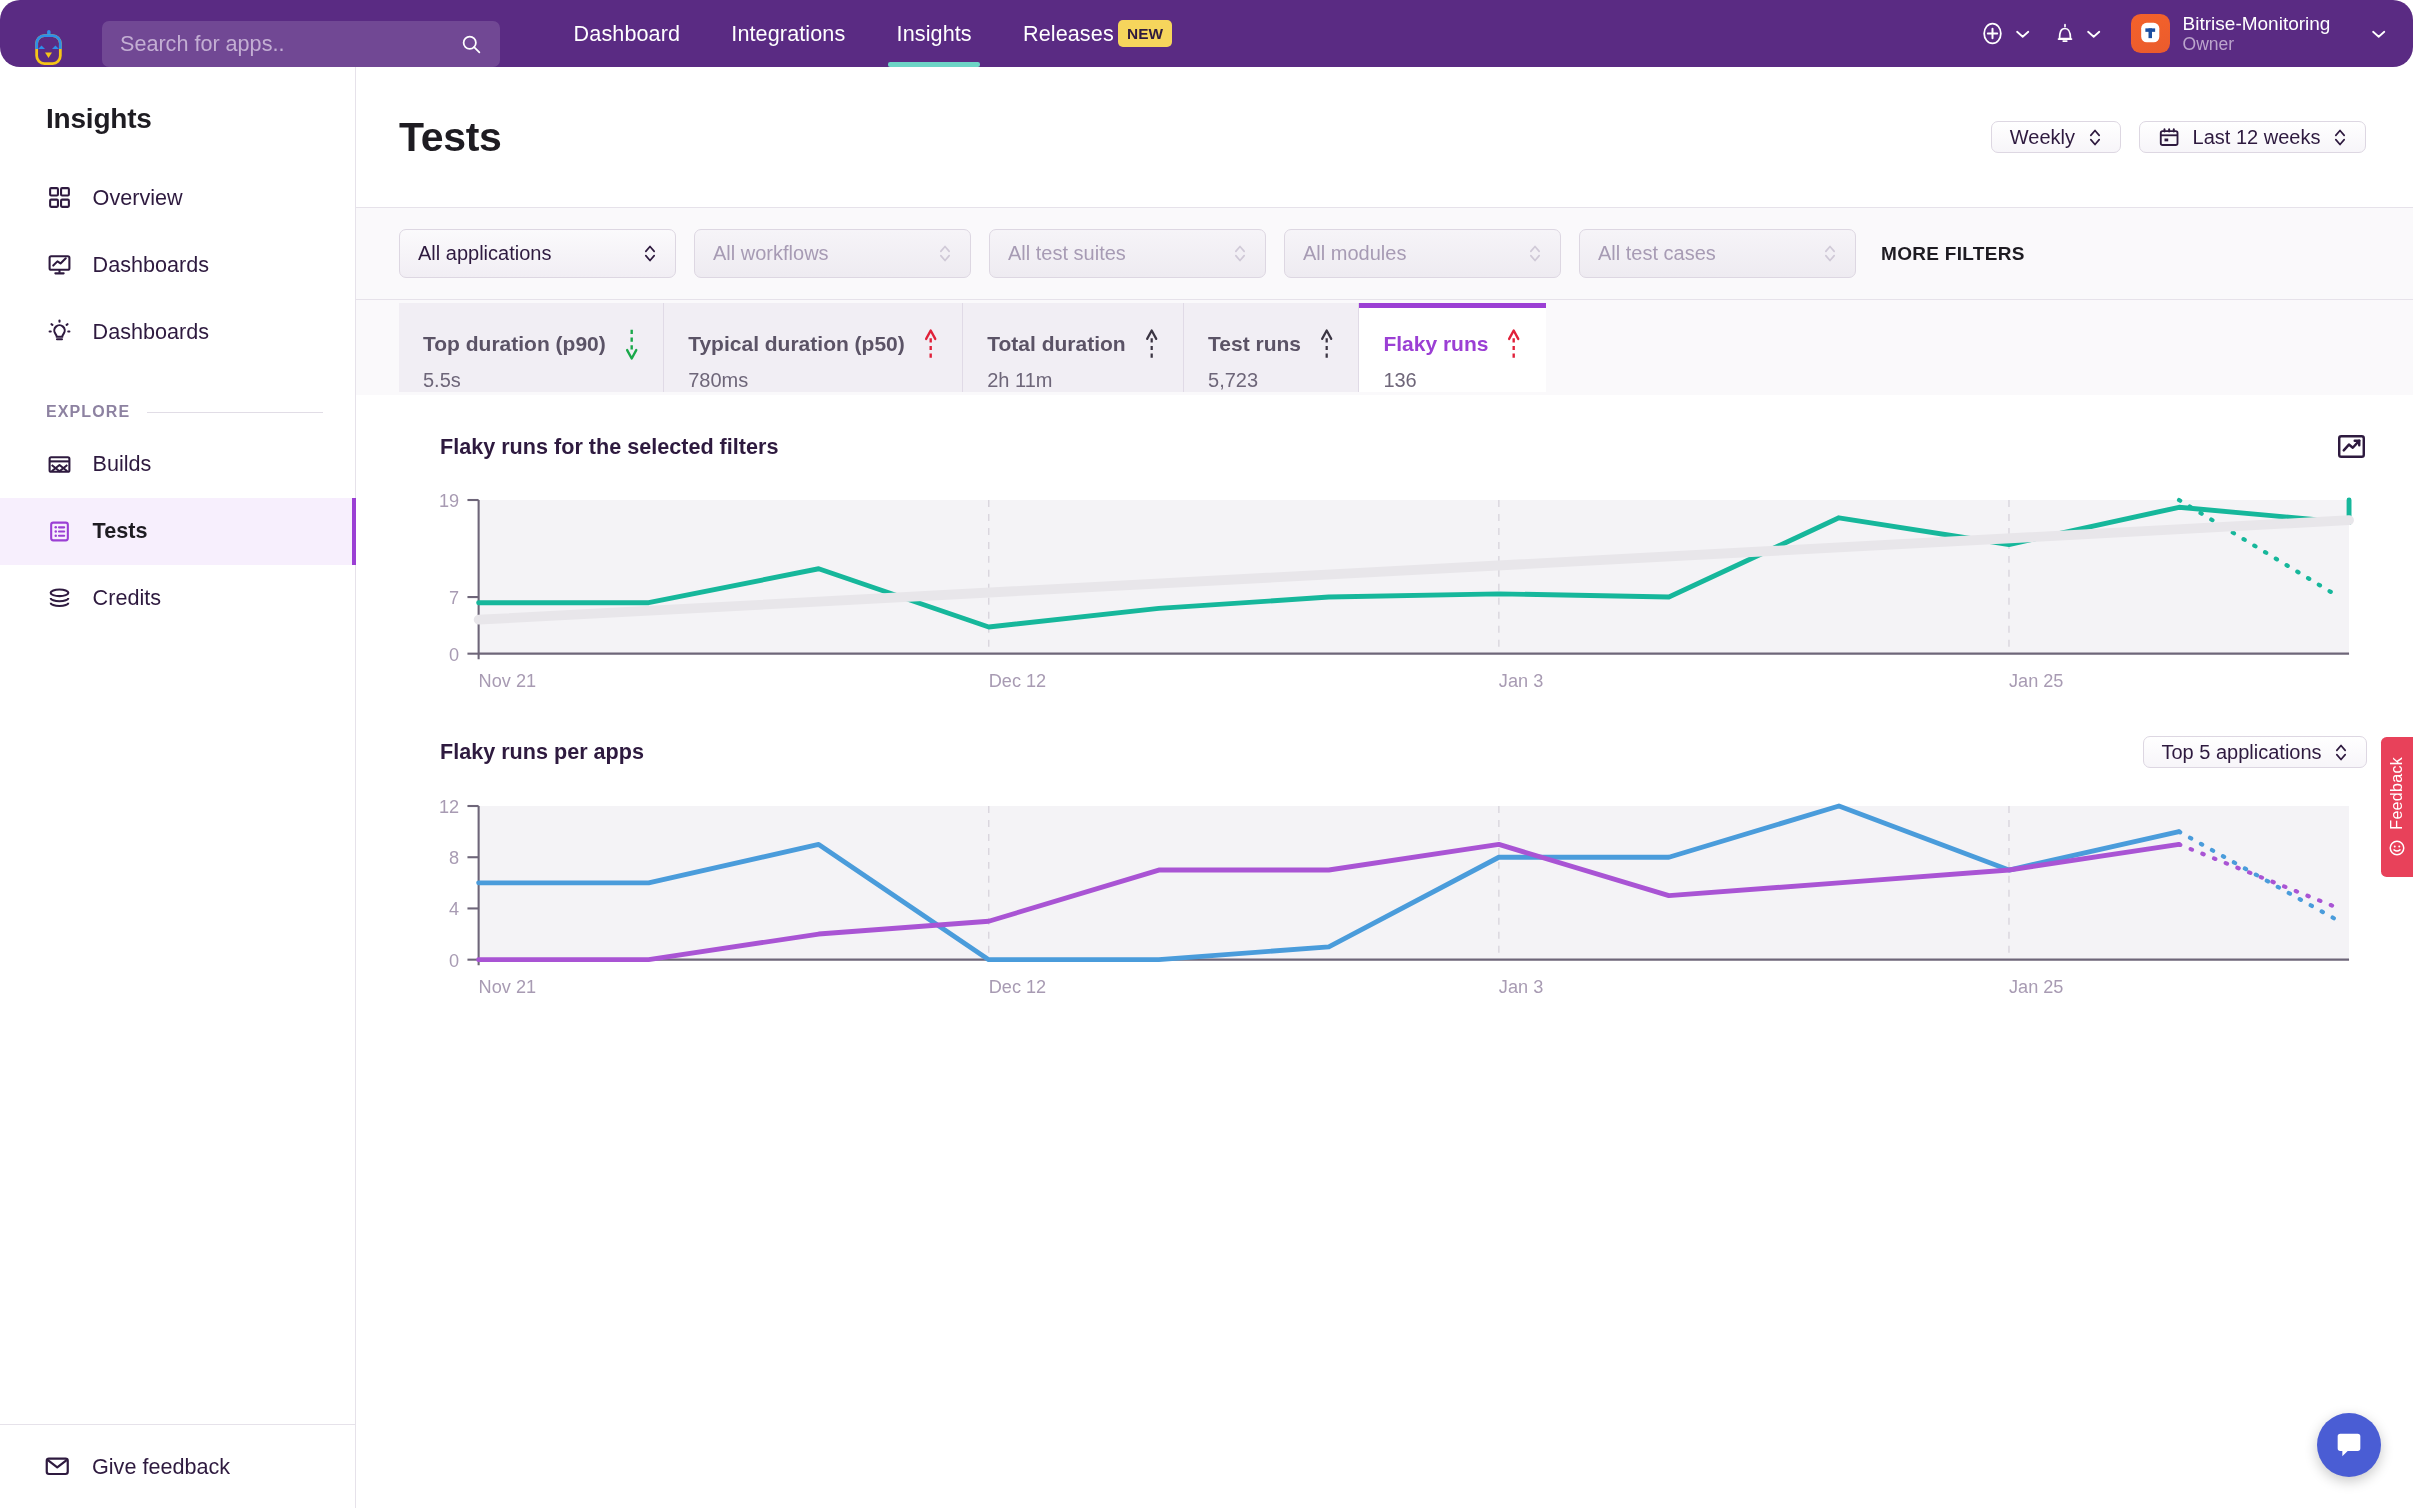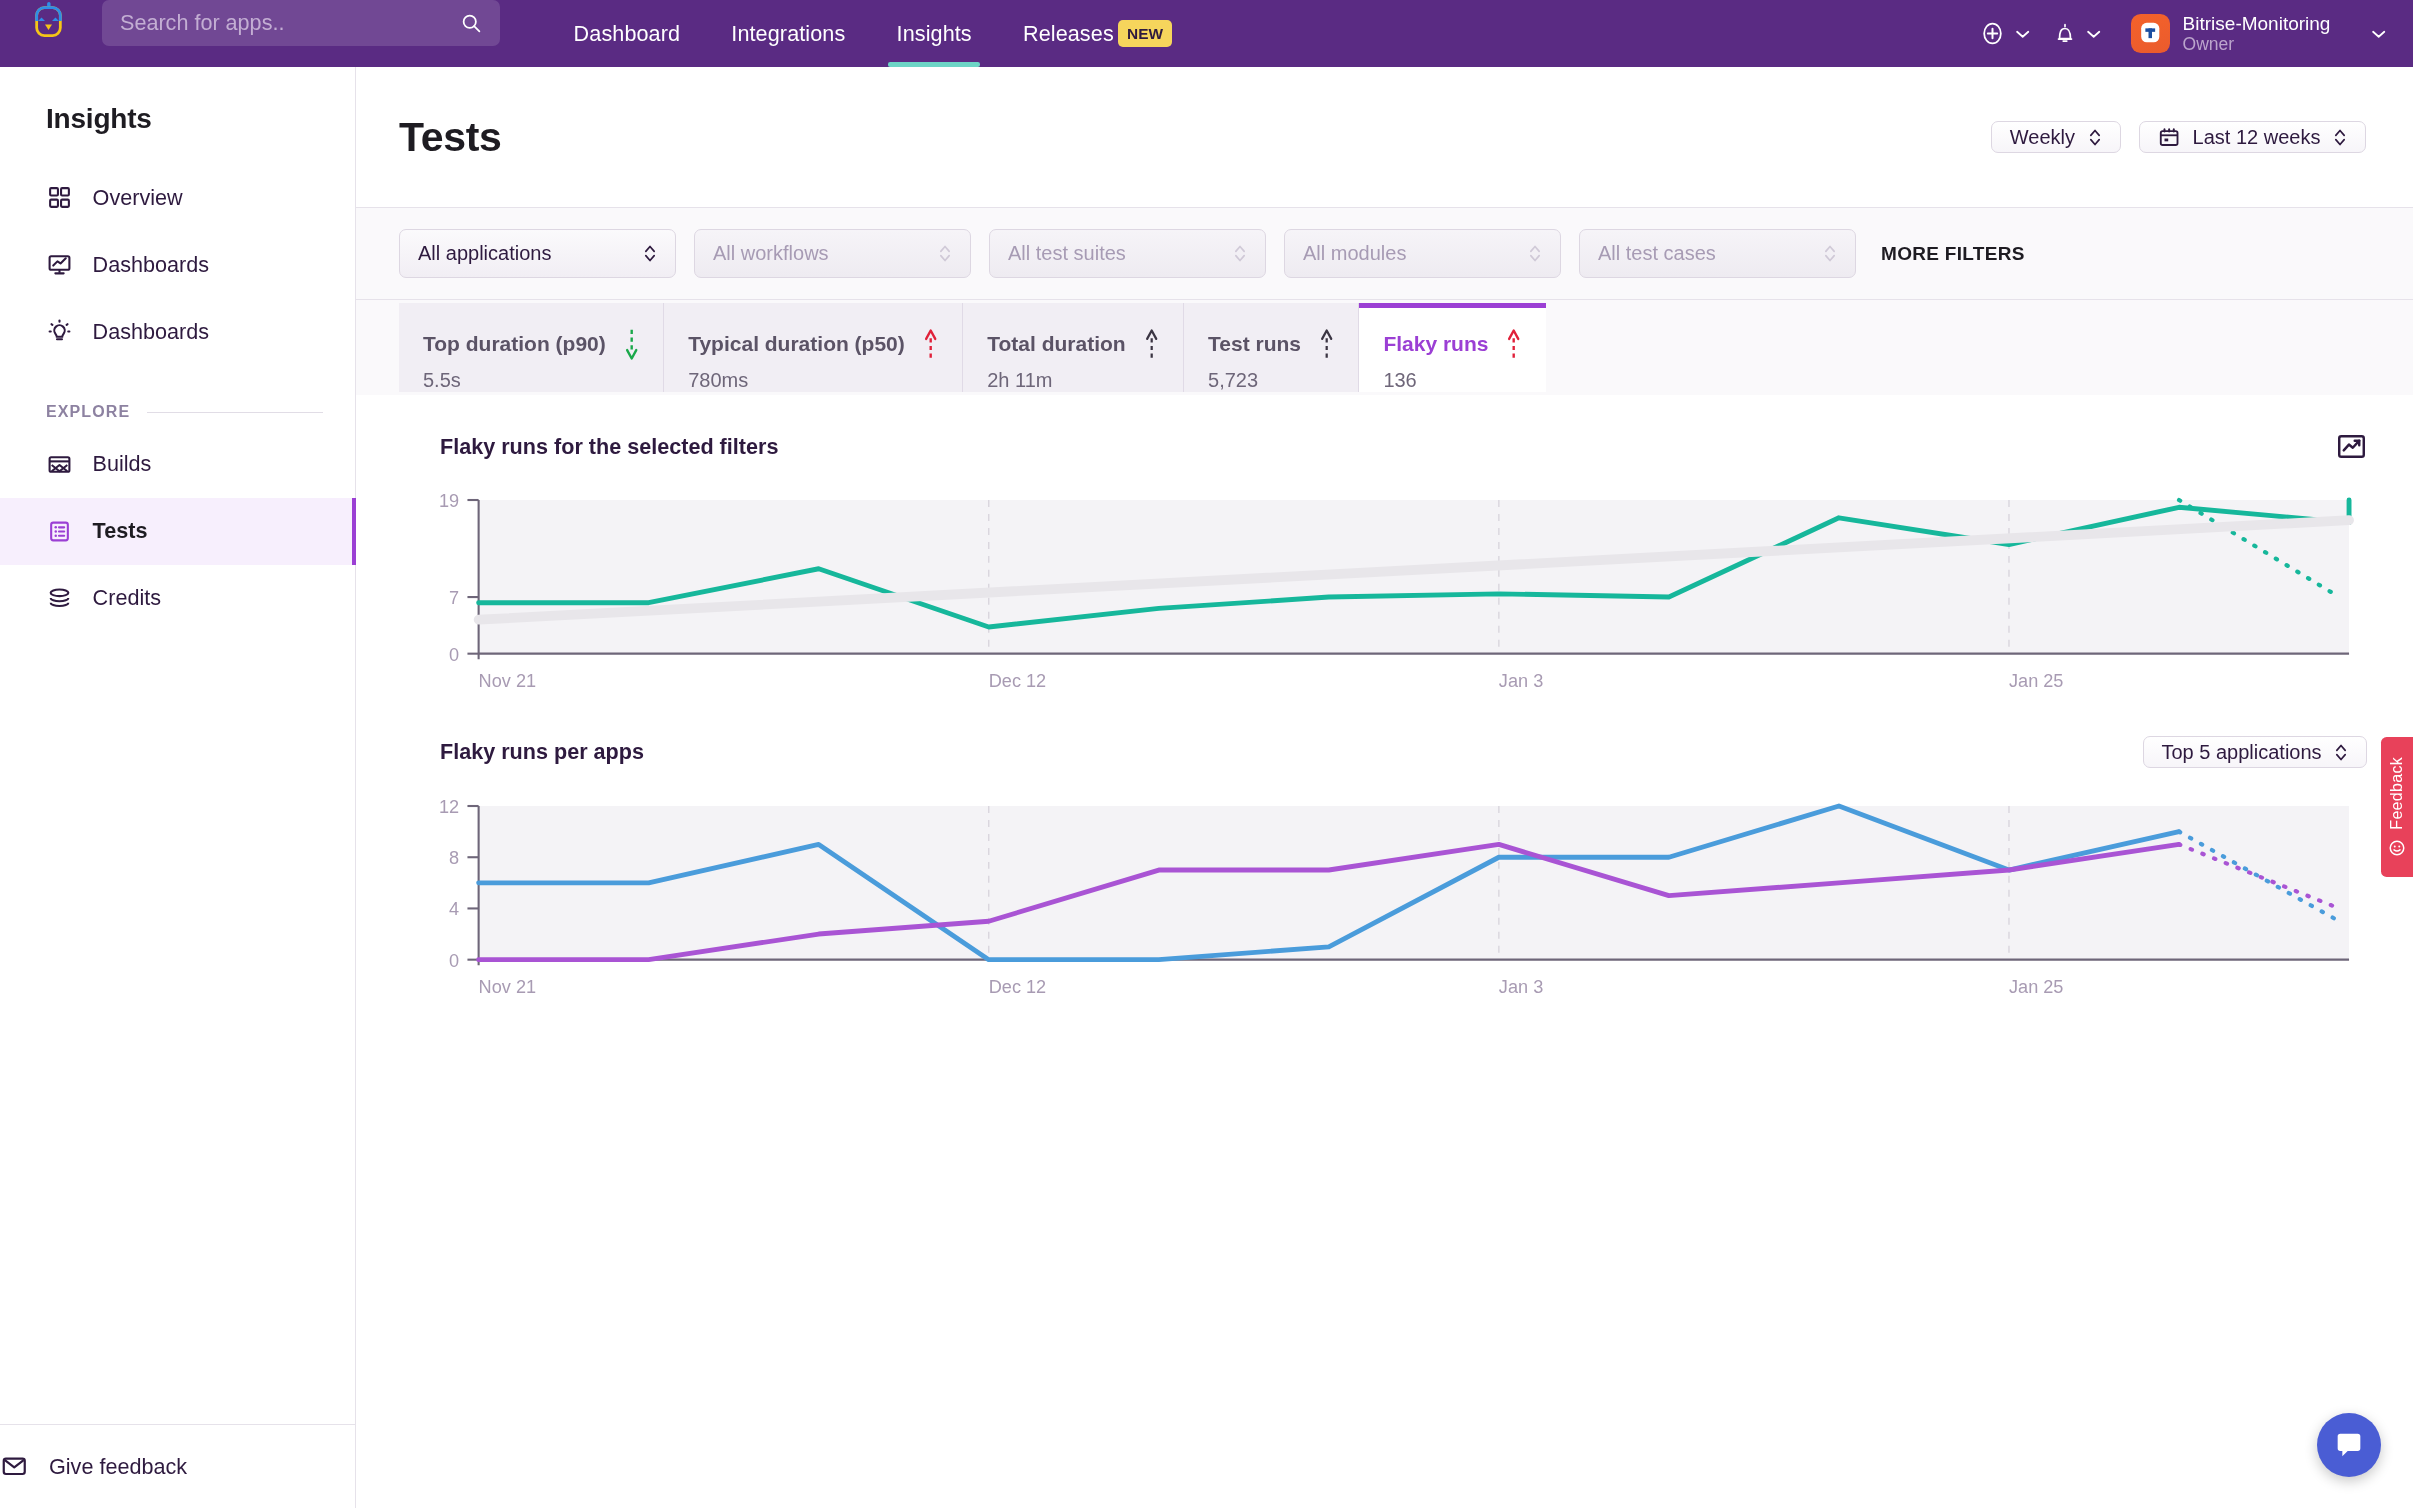--- a/index.html
+++ b/index.html
@@ -8,21 +8,21 @@
     font-family: "Liberation Sans", sans-serif;
     background: #ffffff;
     overflow: hidden;
   }
 
   
   .topbar {
     position: absolute; top: 0; left: 0;
     width: 2413px; height: 67px;
     background: #5a2b83;
-    display: flex; align-items: flex-start;
+    display: flex; align-items: flex-end; border-radius: 20px;
   }
   .logo-wrap { width: 67px; display:flex; align-items:center; justify-content:center; margin-left: 15.4px;}
   .bot-logo { width: 39px; height: 39px; }
   .search-box {
     margin-left: 19.6px;
     width: 398px; height: 46px;
     background: rgba(255,255,255,0.14);
     border-radius: 7px;
     display: flex; align-items: center;
     padding: 0 18px;
@@ -86,21 +86,21 @@
   .nav-ico { width: 28px; height: 28px; flex: 0 0 auto; display:flex; align-items:center; justify-content:center;}
   .explore-head {
     display:flex; align-items:center; gap: 17px;
     padding: 38px 32px 0 46px; 
   }
   .explore-label { font-size: 16px; font-weight: bold; letter-spacing: 1.1px; color: #8d82a1; }
   .explore-rule { flex: 1; height: 0.7px; background: #e1dde6; margin-top: 1.4px;}
   .feedback-row {
     position: absolute; bottom: 0; left: 0; right: 0;
     display:flex; align-items:center; gap: 21px;
-    height: 84px; 
+    height: 84px; padding-left: 43px;
     border-top: 0.7px solid #e6e2ea;
     font-size: 21.6px; color: #2e1a3f;
   }
 
   
   .content { position: absolute; top: 67px; left: 356px; width: 2057px; height: 1441px; background: #fff; }
   .page-head {
     height: 141px; padding: 0 47px 0 43px;
     display:flex; align-items:center; justify-content: space-between;
     border-bottom: 0.7px solid #e6e2ea;

